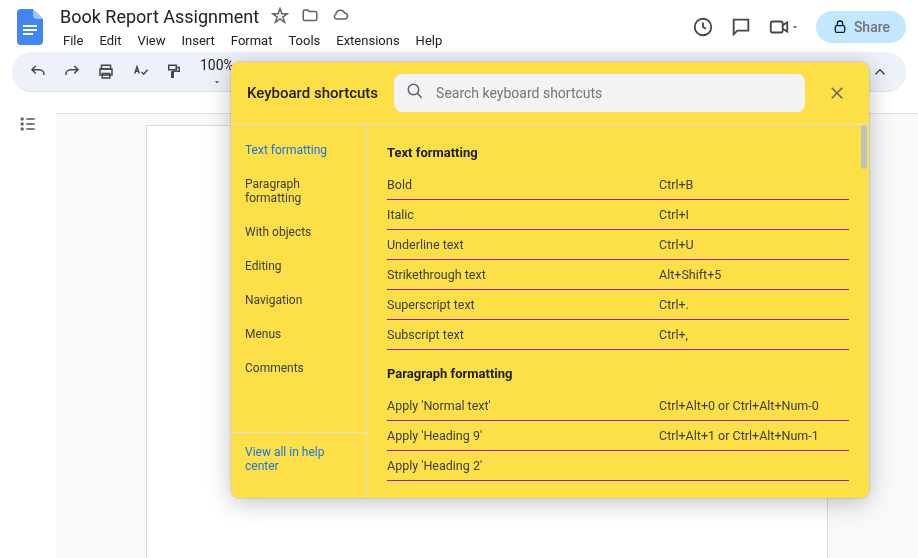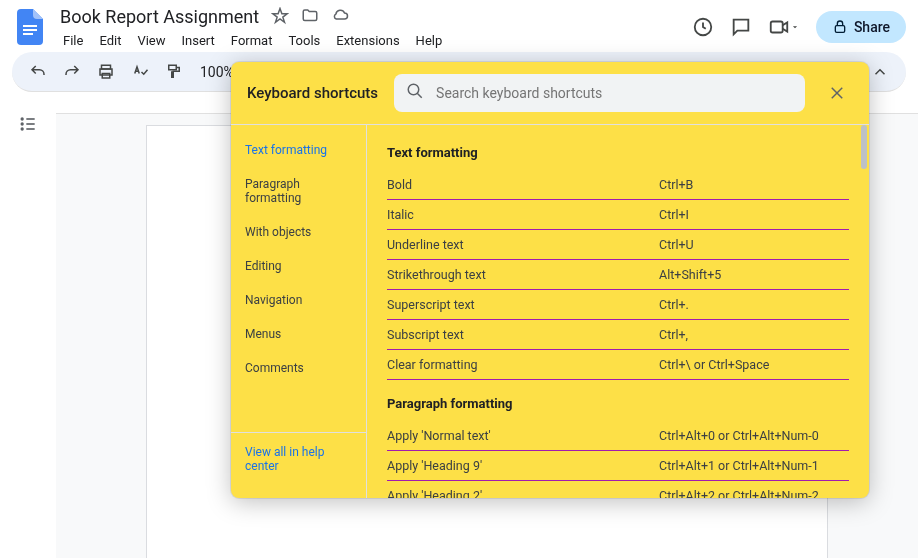--- a/index.html
+++ b/index.html
@@ -10,26 +10,26 @@
 .docs-icon svg { width: 26px; height: 36px; }
 .title-area { flex: 1; }
 .title-row { display: flex; align-items: flex-end; gap: 8px; }
 .doc-title { font-size: 18px; color: #202124; padding: 2px 4px; }
 .title-icons { display: flex; gap: 12px; color: #5f6368; }
 .title-icons span { cursor: pointer; }
 .menu-row { display: flex; gap: 2px; margin-top: 2px; }
 .menu-item { font-size: 13px; color: #202124; padding: 2px 7px; cursor: pointer; border-radius: 4px; }
 .header-right { display: flex; align-items: center; gap: 16px; margin-left: auto; }
 .header-icon { color: #444746; cursor: pointer; display: flex; align-items: center; }
-.share-btn { display: flex; gap: 6px; background: #c2e7ff; color: #0f172a; padding: 8px 16px; border-radius: 20px; font-size: 14px; font-weight: 500; cursor: pointer; border: none; }
+.share-btn { display: flex; gap: 6px; background: #c2e7ff; color: #737373; padding: 8px 16px; border-radius: 20px; font-size: 14px; font-weight: 500; cursor: pointer; border: none; }
 
 .toolbar { display: flex; align-items: center; padding: 4px 12px; gap: 6px; border-bottom: 1px solid #e0e0e0; background: #edf2fa; border-radius: 24px; margin: 4px 12px; height: 40px; }
 .tb-btn { width: 28px; height: 28px; display: flex; align-items: center; justify-content: center; color: #444746; cursor: pointer; border-radius: 4px; font-size: 16px; }
 .tb-sep { width: 0; height: 20px; border-left: 1px solid #c7c7c7; margin: 0 4px; }
-.zoom { font-size: 14px; color: #202124; padding: 0 6px; display: flex; align-items: center; gap: 4px; }
+.zoom { font-size: 14px; color: #202124; padding: 0 6px; display: flex; align-items: center; gap: 4px; flex-direction: column; }
 .tb-right-btn { width: 28px; height: 28px; display: flex; align-items: center; justify-content: center; color: #444746; cursor: pointer; border-radius: 4px; margin-left: auto;}
 .tb-caret { cursor: pointer; color: #444746; }
 
 .workspace { display: flex; height: calc(100% - 96px); overflow: hidden; }
 .left-margin { width: 56px; display: flex; flex-direction: column; align-items: center; padding-top: 12px; }
 .outline-icon { width: 32px; height: 32px; display: flex; align-items: center; justify-content: center; color: #5f6368; border-radius: 4px; cursor: pointer; }
 .doc-area { flex: 1; position: relative; background: #f8f9fa; }
 .doc-page { background: #fff; margin: 12px auto; width: 680px; min-height: 460px; padding: 48px 60px; box-shadow: 0 0 0 1px #dadce0; position: relative; }
 .doc-text { font-size: 13px; line-height: 1.7; color: #202124; font-family: Arial, sans-serif; }
 
@@ -250,34 +250,29 @@
             <span class="shortcut-key">Alt+Shift+5</span>
           </div>
         <div class="shortcut-row">
             <span class="shortcut-name">Superscript text</span>
             <span class="shortcut-key">Ctrl+.</span>
           </div>
         <div class="shortcut-row">
             <span class="shortcut-name">Subscript text</span>
             <span class="shortcut-key">Ctrl+,</span>
           </div>
-        <div class="shortcut-row">
-            <span class="shortcut-name">Clear formatting</span>
-            <span class="shortcut-key">Ctrl+\ or Ctrl+Space</span>
-          </div>
         <div class="section-heading" style="margin-top:12px">Paragraph formatting</div>
         <div class="shortcut-row">
             <span class="shortcut-name">Apply 'Normal text'</span>
             <span class="shortcut-key">Ctrl+Alt+0 or Ctrl+Alt+Num-0</span>
           </div>
         <div class="shortcut-row">
             <span class="shortcut-name">Apply 'Heading 9'</span>
             <span class="shortcut-key">Ctrl+Alt+1 or Ctrl+Alt+Num-1</span>
           </div>
         <div class="shortcut-row">
             <span class="shortcut-name">Apply 'Heading 2'</span>
-            <span class="shortcut-key">Ctrl+Alt+2 or Ctrl+Alt+Num-2</span>
           </div>
 
       </div>
     </div>
   </div>
 </div>
 
 </body></html>

